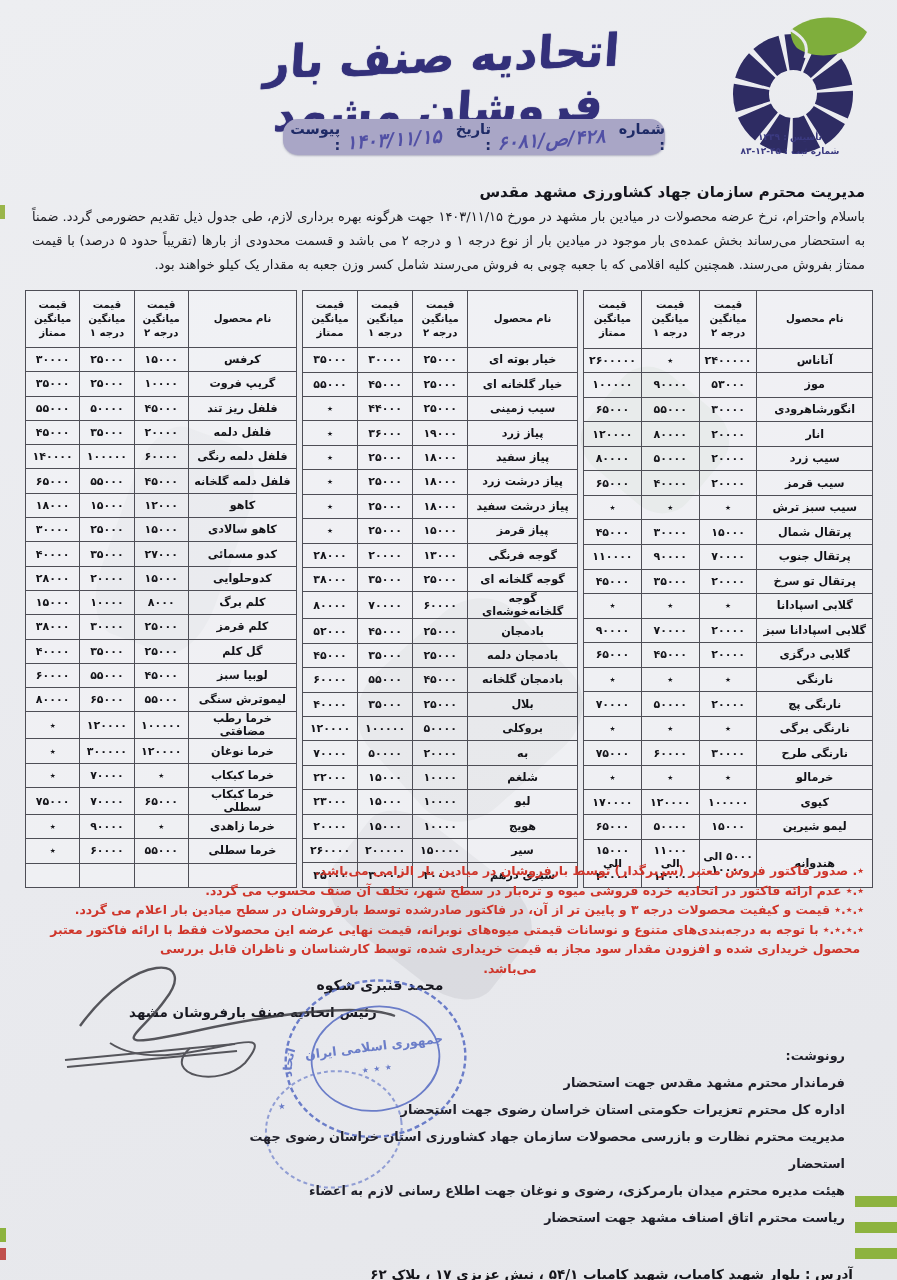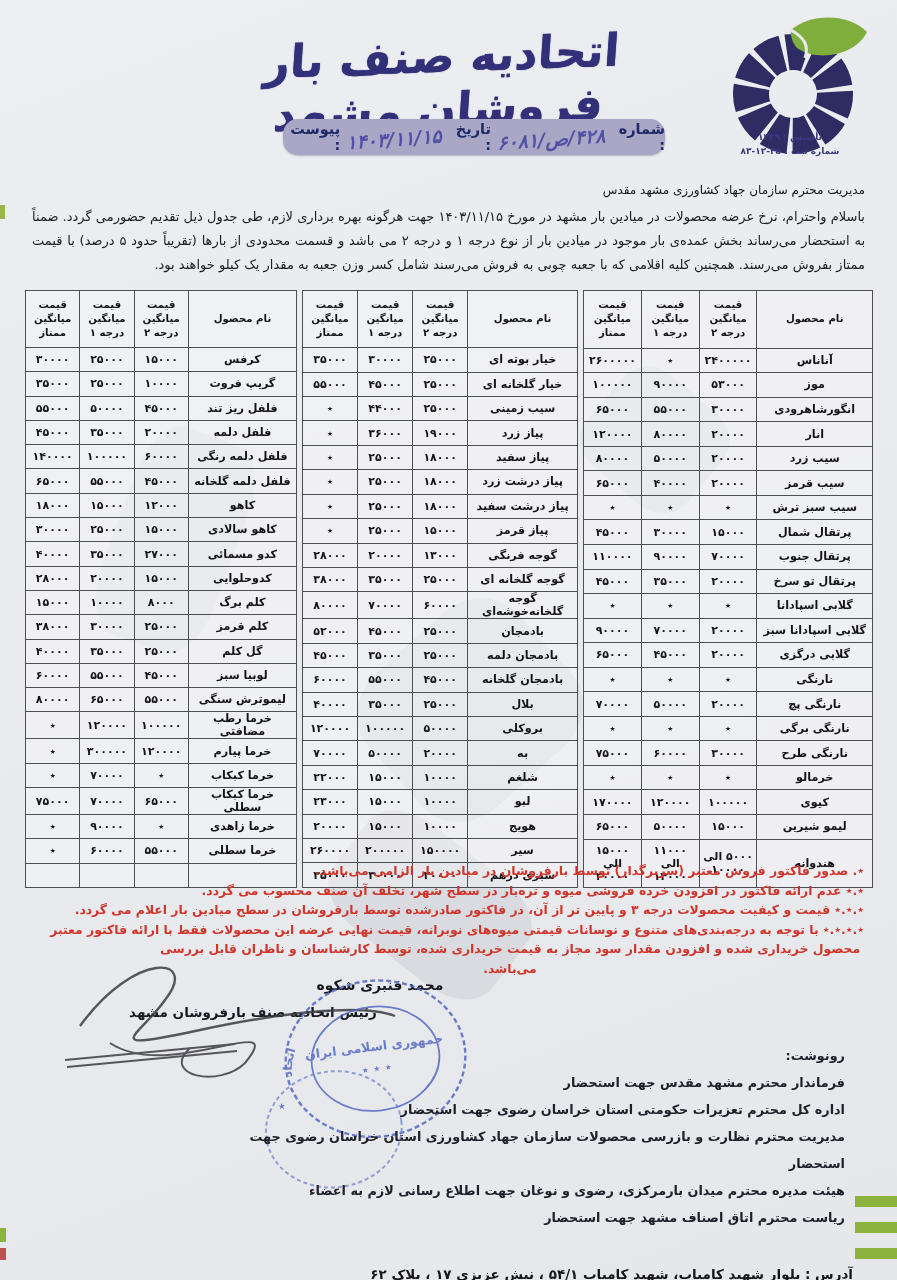--- a/index.html
+++ b/index.html
@@ -13,21 +13,21 @@
              text-shadow:0 0 1px #33307a;}
   .logo-box{position:absolute;left:705px;top:12px;width:180px;height:155px;}
   .logo-caption{position:absolute;left:715px;top:130px;width:150px;text-align:center;
                 font-size:9px;font-weight:bold;color:#3b3a80;line-height:14px;}
   .ref-bar{position:absolute;left:283px;top:119px;width:382px;height:36px;background:#a9a6c6;
            border-radius:15px;box-shadow:0 1px 2px rgba(60,60,100,.35);display:flex;align-items:center;
            justify-content:center;gap:6px;color:#1e2a66;font-weight:bold;font-size:14.5px;}
   .handwrite{color:#5150a5;font-size:19px;font-weight:600;transform:rotate(-4deg) translateY(2px);
              font-style:italic;letter-spacing:1px;white-space:nowrap;}
   
-  .addressee{position:absolute;right:32px;top:183px;width:830px;font-size:12px;font-weight:normal;color:#15151c;}
+  .addressee{position:absolute;right:32px;top:183px;width:830px;font-size:15px;font-weight:bold;color:#15151c;}
   .body-text{position:absolute;right:32px;top:205px;width:833px;font-size:13px;color:#1a1a20;
              line-height:24px;text-align:justify;text-align-last:right;font-weight:500;margin-left:38px;}
   
   .table-wrap{position:absolute;right:24px;top:290px;width:848px;display:flex;gap:5px;}
   table.grp{border-collapse:collapse;table-layout:fixed;background:rgba(250,250,253,.38);}
   table.grp:nth-child(1){width:290px;}
   table.grp:nth-child(2){width:276px;}
   table.grp:nth-child(3){width:272px;}
   .grp th,.grp td{border:1px solid #4e4e56;color:#131318;vertical-align:middle;text-align:center;
                   padding:0 2px;overflow:hidden;}
@@ -494,21 +494,21 @@
             <td class="cprice">۶۵۰۰۰</td>
             <td class="cprice">۸۰۰۰۰</td>
           </tr>
           <tr>
             <td class="cname">خرما رطب مضافتی</td>
             <td class="cprice">۱۰۰۰۰۰</td>
             <td class="cprice">۱۲۰۰۰۰</td>
             <td class="cprice">٭</td>
           </tr>
           <tr>
-            <td class="cname">خرما پیارم</td>
+            <td class="cname">خرما نوغان</td>
             <td class="cprice">۱۲۰۰۰۰</td>
             <td class="cprice">۳۰۰۰۰۰</td>
             <td class="cprice">٭</td>
           </tr>
           <tr>
             <td class="cname">خرما کبکاب</td>
             <td class="cprice">٭</td>
             <td class="cprice">۷۰۰۰۰</td>
             <td class="cprice">٭</td>
           </tr>
@@ -535,21 +535,21 @@
             <td class="cprice"></td>
             <td class="cprice"></td>
             <td class="cprice"></td>
           </tr>
         </tbody>
       </table>
     </div>
 
   <div class="notes">
     <div><span>٭.</span> <span>صدور فاکتور فروش معتبر (سربرگدار) توسط بارفروشان در میادین بار الزامی می‌باشد.</span></div>
-    <div><span>٭.٭</span> <span>عدم ارائه فاکتور در افزودن خرده فروشی میوه و تره‌بار در سطح شهر، تخلف آن صنف محسوب می گردد.</span></div>
+    <div><span>٭.٭</span> <span>عدم ارائه فاکتور در اتحادیه خرده فروشی میوه و تره‌بار در سطح شهر، تخلف آن صنف محسوب می گردد.</span></div>
     <div><span>٭.٭.٭</span> <span>قیمت و کیفیت محصولات درجه ۳ و پایین تر از آن، در فاکتور صادرشده توسط بارفروشان در سطح میادین بار اعلام می گردد.</span></div>
     <div><span>٭.٭.٭.٭</span> <span>با توجه به درجه‌بندی‌های متنوع و نوسانات قیمتی میوه‌های نوبرانه، قیمت نهایی عرضه این محصولات فقط با ارائه فاکتور معتبر</span></div>
     <div class="cont"><span>محصول خریداری شده و افزودن مقدار سود مجاز به قیمت خریداری شده، توسط کارشناسان و ناظران قابل بررسی می‌باشد.</span></div>
   </div>
 
   <div class="sig-name">محمد قنبری شکوه</div>
   <div class="sig-title">رئیس اتحادیه صنف بارفروشان مشهد</div>
 
   <svg width="380" height="140" style="position:absolute;left:40px;top:948px;opacity:.85;">
     <path d="M40,78 C95,2 160,8 125,52 C100,88 55,105 160,82 C240,65 320,55 355,68" fill="none" stroke="#3c3c42" stroke-width="2.4"></path>

